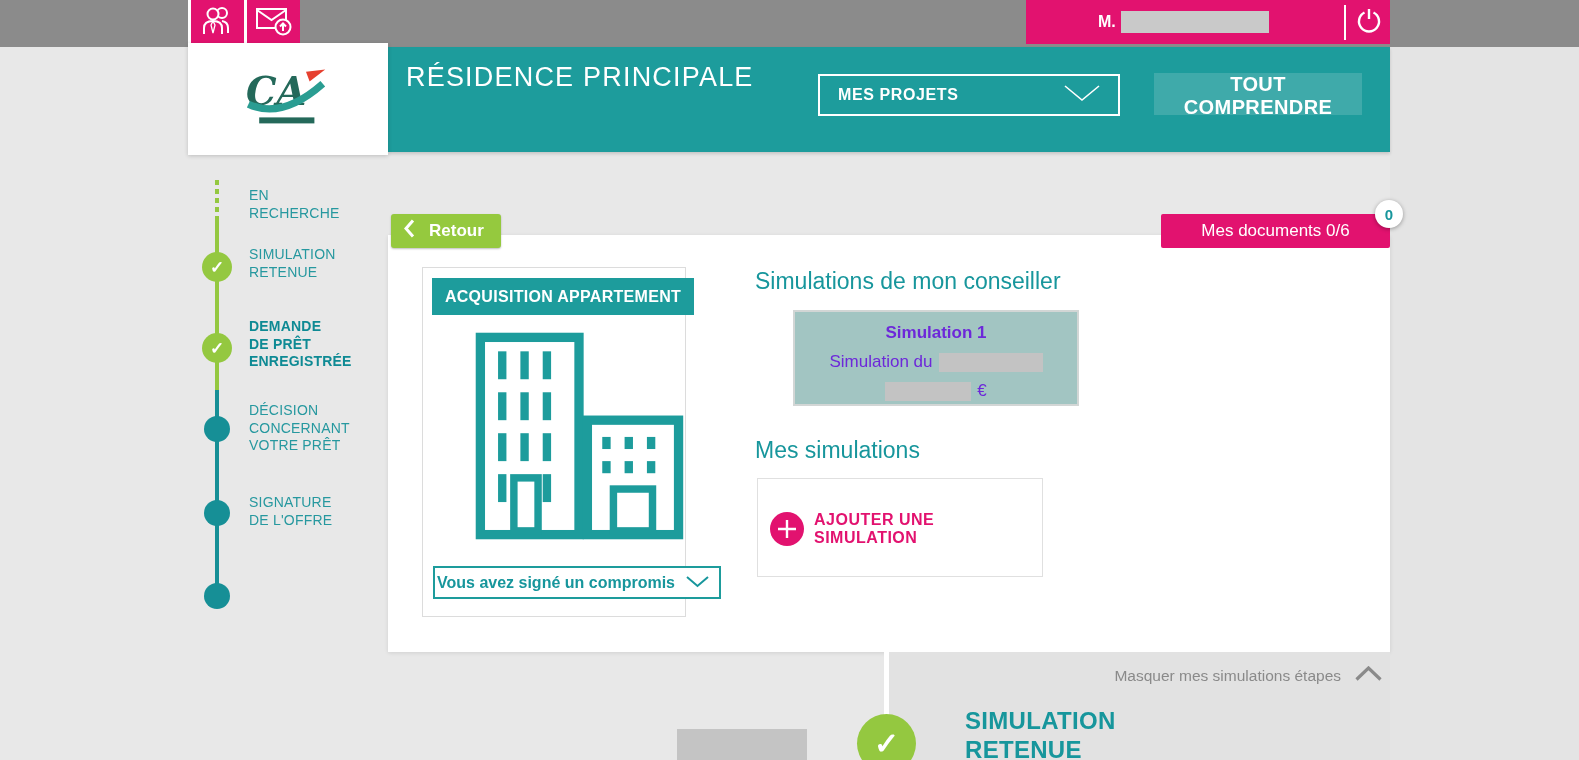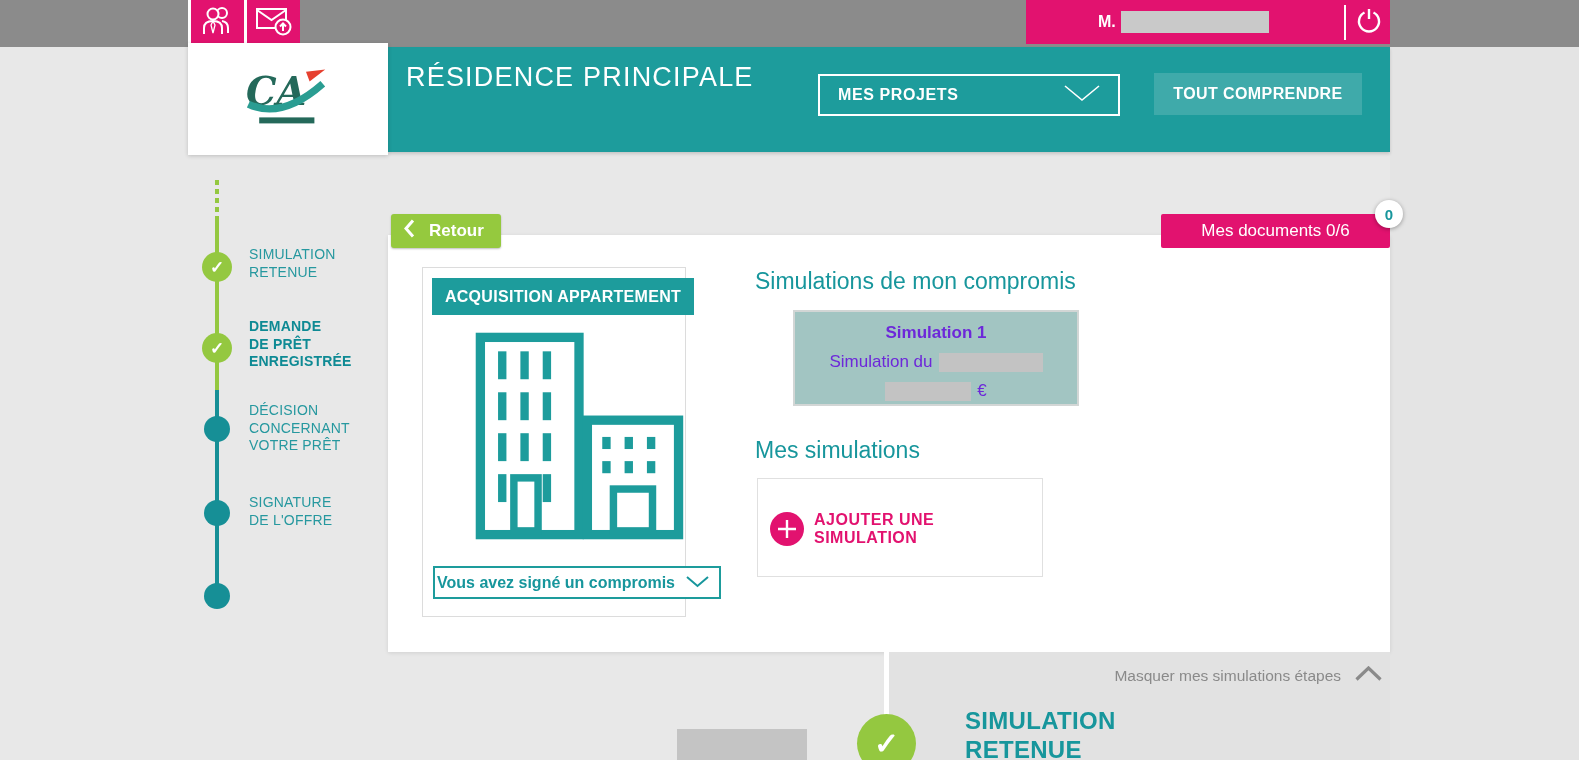--- a/index.html
+++ b/index.html
@@ -17,21 +17,21 @@
   .user-redact { width:148px; height:22px; background:#c9c9c9; margin-left:5px; }
   .user-divider { position:absolute; left:318px; top:5px; width:2px; height:35px; background:#fff; }
   .power-btn { position:absolute; left:322px; top:0; width:42px; height:44px; display:flex; align-items:center; justify-content:center; cursor:pointer; }
 
   
   .logo-box { position:absolute; left:188px; top:43px; width:200px; height:112px; background:#fff; box-shadow:0 1px 4px rgba(0,0,0,.18); z-index:5; display:flex; align-items:center; justify-content:center; }
   .header { position:absolute; left:388px; top:47px; width:1002px; height:105px; background:#1d9c9c; box-shadow:0 2px 3px rgba(0,0,0,.15); z-index:4; }
   .page-title { position:absolute; left:18px; top:15px; color:#fff; font-size:27px; font-weight:300; letter-spacing:1.2px; }
   .projects-dd { position:absolute; left:430px; top:27px; width:302px; height:42px; border:2px solid #fff; display:flex; align-items:center; justify-content:space-between; padding:0 18px; cursor:pointer; }
   .projects-dd span { color:#fff; font-size:16px; font-weight:bold; letter-spacing:.6px; }
-  .comprendre-btn { position:absolute; left:766px; top:26px; width:208px; height:42px; background:#3faaaa; border:none; color:#fff; font-size:16px; font-weight:bold; letter-spacing:.4px; cursor:pointer; font-family:inherit; }
+  .comprendre-btn { position:absolute; left:766px; top:26px; width:208px; height:42px; background:#3faaaa; border:none; color:#fff; font-size:20px; font-weight:bold; letter-spacing:.4px; cursor:pointer; font-family:inherit; }
 
   
   .tl-line { position:absolute; left:215px; width:4px; }
   .tl-dotted { top:180px; height:40px; background:repeating-linear-gradient(to bottom,#94c840 0 5px,transparent 5px 9px); }
   .tl-green { top:218px; height:172px; background:#94c840; }
   .tl-teal { top:390px; height:217px; background:#168f96; }
   .tl-check { position:absolute; left:202px; width:30px; height:30px; border-radius:50%; background:#94c840; color:#fff; display:flex; align-items:center; justify-content:center; font-size:17px; font-weight:bold; }
   .tl-check.c2 { top:252px; }
   .tl-check.c3 { top:333px; }
   .tl-dot { position:absolute; left:204px; width:26px; height:26px; border-radius:50%; background:#168f96; }
@@ -150,20 +150,22 @@
   </div>
 
   <div class="tl-line tl-dotted"></div>
   <div class="tl-line tl-green"></div>
   <div class="tl-line tl-teal"></div>
   <div class="tl-check c2">✓</div>
   <div class="tl-check c3">✓</div>
   <div class="tl-dot c4"></div>
   <div class="tl-dot c5"></div>
   <div class="tl-dot c6"></div>
+  <div class="step-label s1">EN
+RECHERCHE</div>
   <div class="step-label s2">SIMULATION
 RETENUE</div>
   <div class="step-label s3">DEMANDE
 DE PRÊT
 ENREGISTRÉE</div>
   <div class="step-label s4">DÉCISION
 CONCERNANT
 VOTRE PRÊT</div>
   <div class="step-label s5">SIGNATURE
 DE L'OFFRE</div>
@@ -217,21 +219,21 @@
     <div class="pc-dd">
       <span>Vous avez signé un compromis</span>
       <span>
         <svg width="23" height="12" viewBox="0 0 23 12" fill="none" stroke="#17969c" stroke-width="2">
           <polyline points="1,1 11.5,10 22,1"></polyline>
         </svg>
       </span>
     </div>
   </div>
 
-  <div class="section-heading h-advisor">Simulations de mon compromis</div>
+  <div class="section-heading h-advisor">Simulations de mon conseiller</div>
   <div class="sim-card">
     <div class="l1">Simulation 1</div>
     <div class="sim-row">
       <span>Simulation du</span>
       <span class="redact r-date"></span>
     </div>
     <div class="sim-row">
       <span class="redact r-amount"></span>
       <span>€</span>
     </div>

